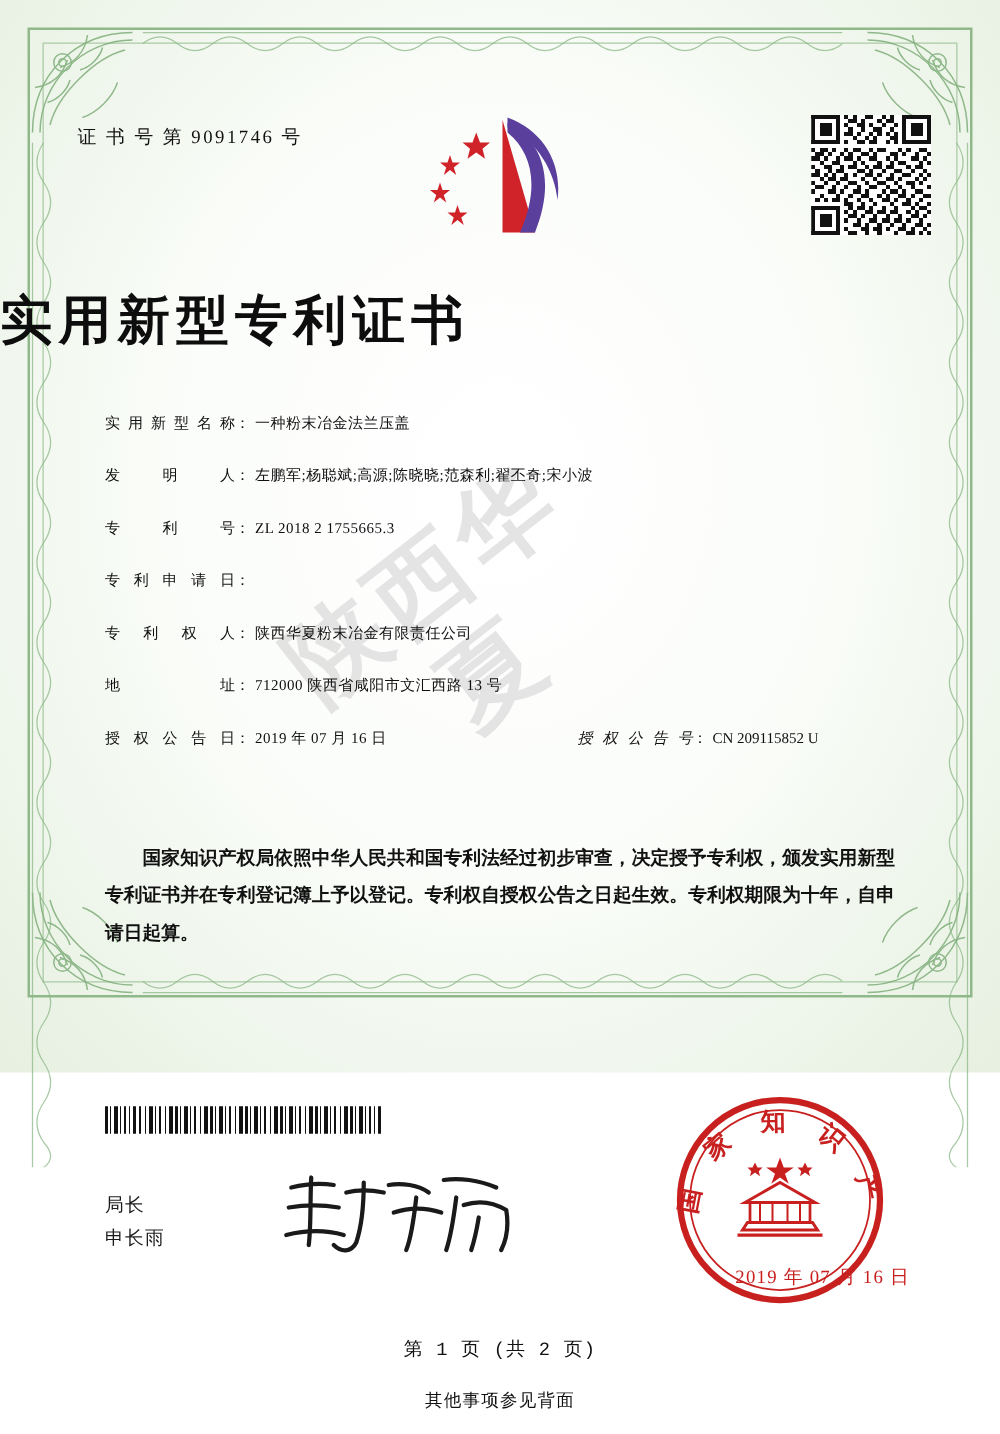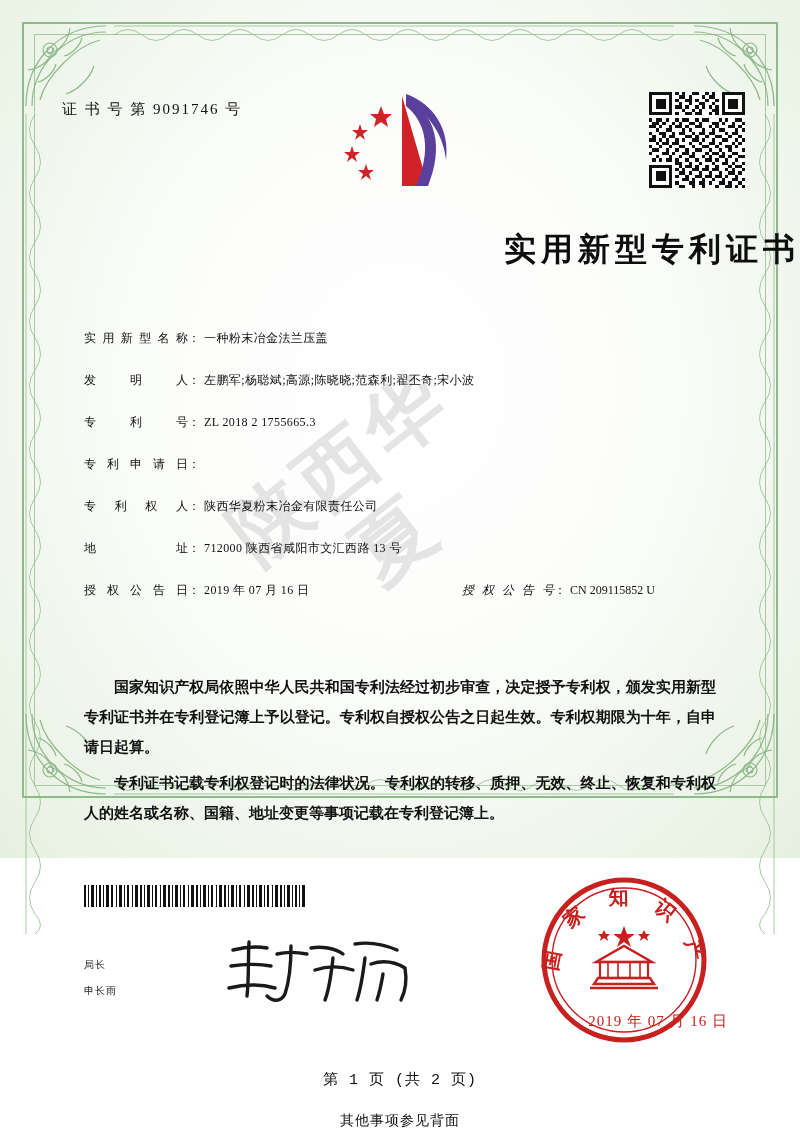--- a/index.html
+++ b/index.html
@@ -97,22 +97,22 @@
     right: 55px;
     top: 92px;
     width: 96px;
     height: 96px;
   }
 
   .title {
     position: absolute;
     left: 0; right: 0;
     top: 228px;
-    text-align: right;
-    font-size: 32px;
+    text-align: left;
+    font-size: 42px;
     font-weight: bold;
     letter-spacing: 5px;
     color: #0d0d0d;
     font-family: "DejaVu Serif", "Liberation Serif", serif;
   }
 
   
   .fields {
     position: absolute;
     left: 84px;
@@ -200,21 +200,21 @@
     top: 885px;
     width: 222px;
     height: 22px;
   }
 
   
   .sig-label {
     position: absolute;
     left: 84px;
     top: 952px;
-    font-size: 10px;
+    font-size: 15px;
     line-height: 26px;
     letter-spacing: 1px;
   }
   .sig-script {
     position: absolute;
     left: 215px;
     top: 930px;
     width: 210px;
     height: 80px;
   }
@@ -637,21 +637,20 @@
       <span class="colon">：</span>
       <span class="value">2019 年 07 月 16 日</span>
       <span class="label2">授权公告号</span>
       <span class="colon">：</span>
       <span class="value2">CN 209115852 U</span>
     </div>
   </div>
 
   <div class="paras">
     <p>国家知识产权局依照中华人民共和国专利法经过初步审查，决定授予专利权，颁发实用新型专利证书并在专利登记簿上予以登记。专利权自授权公告之日起生效。专利权期限为十年，自申请日起算。</p>
-    <p>专利证书记载专利权登记时的法律状况。专利权的转移、质押、无效、终止、恢复和专利权人的姓名或名称、国籍、地址变更等事项记载在专利登记簿上。</p>
   </div>
 
   <svg class="barcode" viewBox="0 0 222 22" shape-rendering="crispEdges">
     <g fill="#111">
       <rect x="0" y="0" width="2" height="22"></rect>
         <rect x="4" y="0" width="1" height="22"></rect>
       <rect x="7" y="0" width="3" height="22"></rect>
         <rect x="12" y="0" width="1" height="22"></rect>
       <rect x="15" y="0" width="2" height="22"></rect>
         <rect x="19" y="0" width="1" height="22"></rect>

